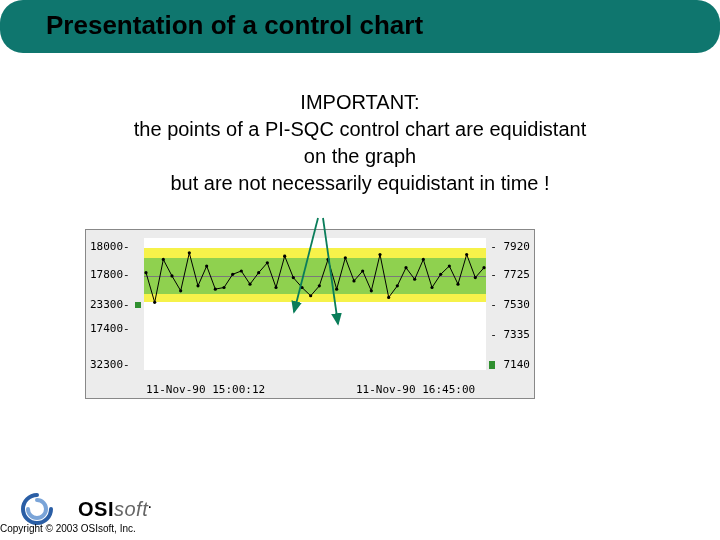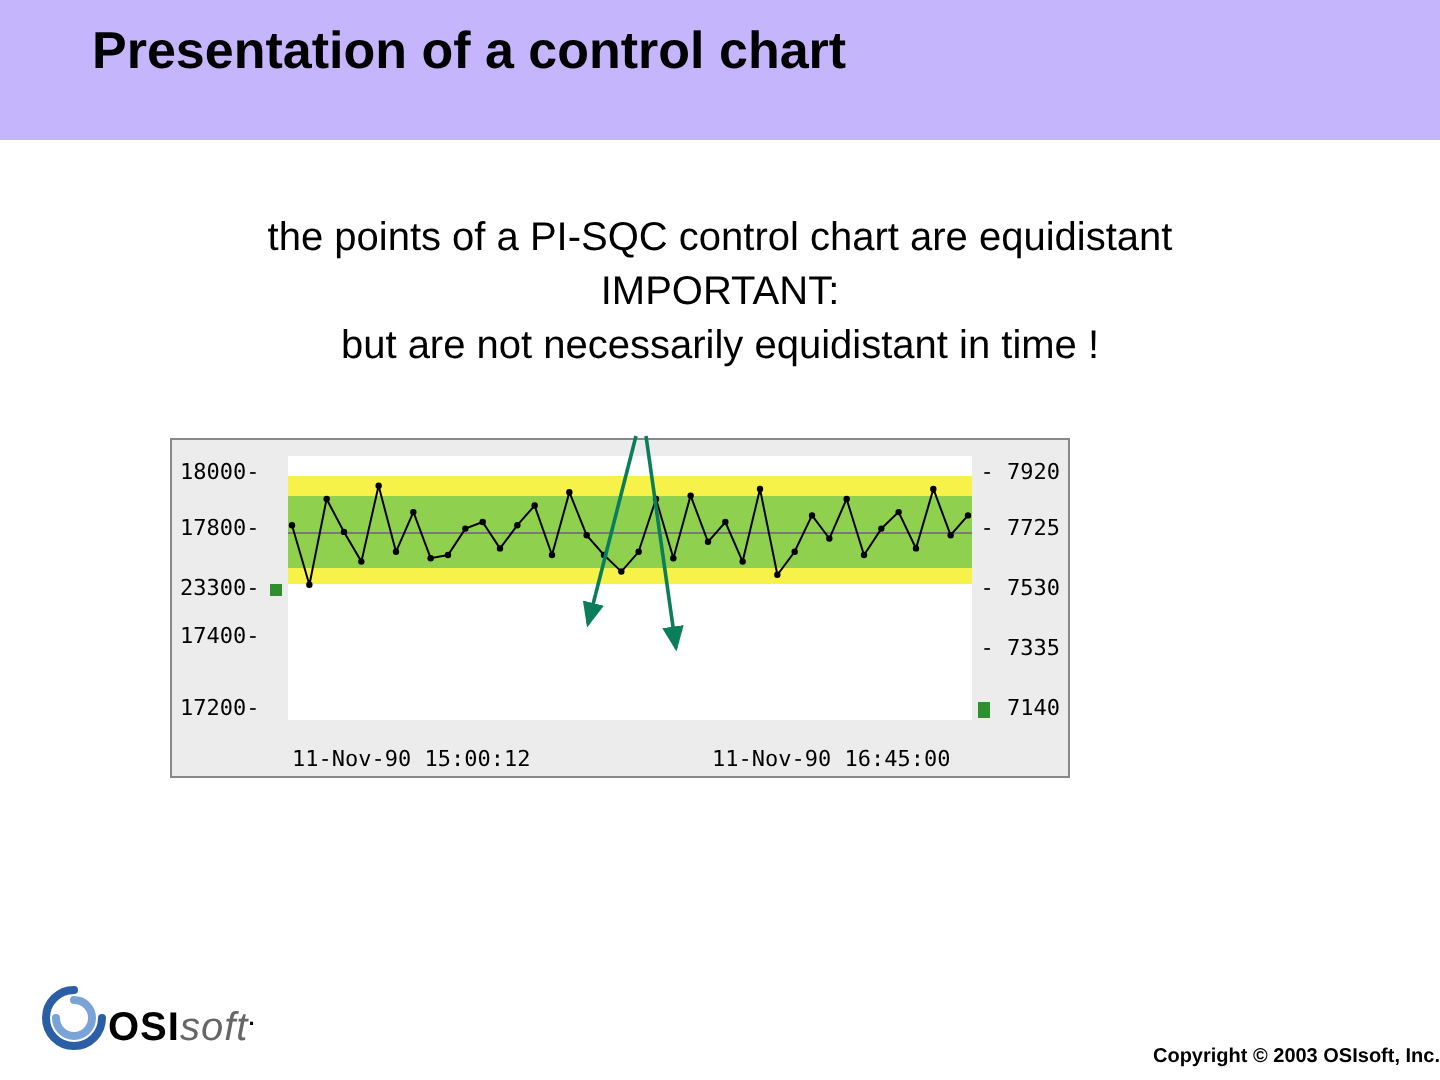--- a/index.html
+++ b/index.html
@@ -1,58 +1,59 @@
 <!DOCTYPE html>
 <html><head>
 <meta charset="utf-8">
 <style>
   html,body{margin:0;padding:0;width:720px;height:540px;font-family:Arial,Helvetica,sans-serif;background:#fff;color:#000;overflow:hidden;}
-  .title-bar{background:#c4b5fd;padding:10px 0 29px 46px;}
+  .title-bar{background:#0f766e;padding:10px 0 12px 46px;border-radius:23px;}
   .title-bar h1{margin:0;font-size:26px;font-weight:bold;color:#000;}
   .body-text{margin:36px 60px 0 60px;text-align:center;font-size:20px;line-height:1.35;}
   .chart-wrap{position:relative;width:450px;height:170px;margin:32px 0 0 85px;border:1px solid #888;background:#ececec;box-sizing:border-box;text-decoration:underline;}
   .ylab{position:absolute;left:4px;font-family:monospace,'Courier New',monospace;font-size:11px;color:#000;transform:translateY(-50%);}
   .rlab{position:absolute;right:4px;font-family:monospace,'Courier New',monospace;font-size:11px;color:#000;transform:translateY(-50%);}
   .xlab{position:absolute;bottom:2px;font-family:monospace,'Courier New',monospace;font-size:11px;color:#000;}
   .plot{position:absolute;left:58px;top:8px;width:342px;height:132px;background:#fff;}
   
   .band{position:absolute;left:0;right:0;}
   .plot svg{position:absolute;left:0;top:0;}
   
   .gutter-mark{position:absolute;width:6px;height:6px;border-radius:50%;}
   
   .callout{position:absolute;pointer-events:none;}
   
-  .logo{position:absolute;left:20px;bottom:14px;display:flex;align-items:flex-end;gap:0;}
+  .logo{position:absolute;left:20px;bottom:14px;display:flex;align-items:center;gap:24px;}
   .logo-swirl svg{display:block;}
   .logo-text{font-family:Arial,Helvetica,sans-serif;font-weight:bold;font-size:20px;letter-spacing:0.5px;}
   .logo-text .osi{color:#000;}
   .logo-text .soft{color:#666;font-style:italic;font-weight:normal;}
-  .copyright{position:absolute;bottom:6px;left:0;right:0;text-align:right;font-size:10px;font-weight:bold;color:#000;}
+  .copyright{position:absolute;bottom:6px;left:0;right:0;text-align:left;font-size:10px;font-weight:normal;color:#000;}
 </style>
 </head>
 <body>
 
 <div class="title-bar">
   <h1>Presentation of a control chart</h1>
 </div>
 
 <div class="body-text">
+  <div>IMPORTANT:</div>
   <div>the points of a PI-SQC control chart are equidistant</div>
-  <div>IMPORTANT:</div>
+  <div>on the graph</div>
   <div>but are not necessarily equidistant in time !</div>
 </div>
 
 <div class="chart-wrap">
 
   <span class="ylab" style="top:16px">18000-</span>
   <span class="ylab" style="top:44px">17800-</span>
   <span class="ylab" style="top:74px">23300-</span>
   <span class="ylab" style="top:98px">17400-</span>
-  <span class="ylab" style="top:134px">17200-</span>
+  <span class="ylab" style="top:134px">32300-</span>
 
   <span class="rlab" style="top:16px">- 7920</span>
   <span class="rlab" style="top:44px">- 7725</span>
   <span class="rlab" style="top:74px">- 7530</span>
   <span class="rlab" style="top:104px">- 7335</span>
   <span class="rlab" style="top:134px">- 7140</span>
 
   <span class="xlab" style="left:60px">11-Nov-90 15:00:12</span>
   <span class="xlab" style="left:270px">11-Nov-90 16:45:00</span>
 

